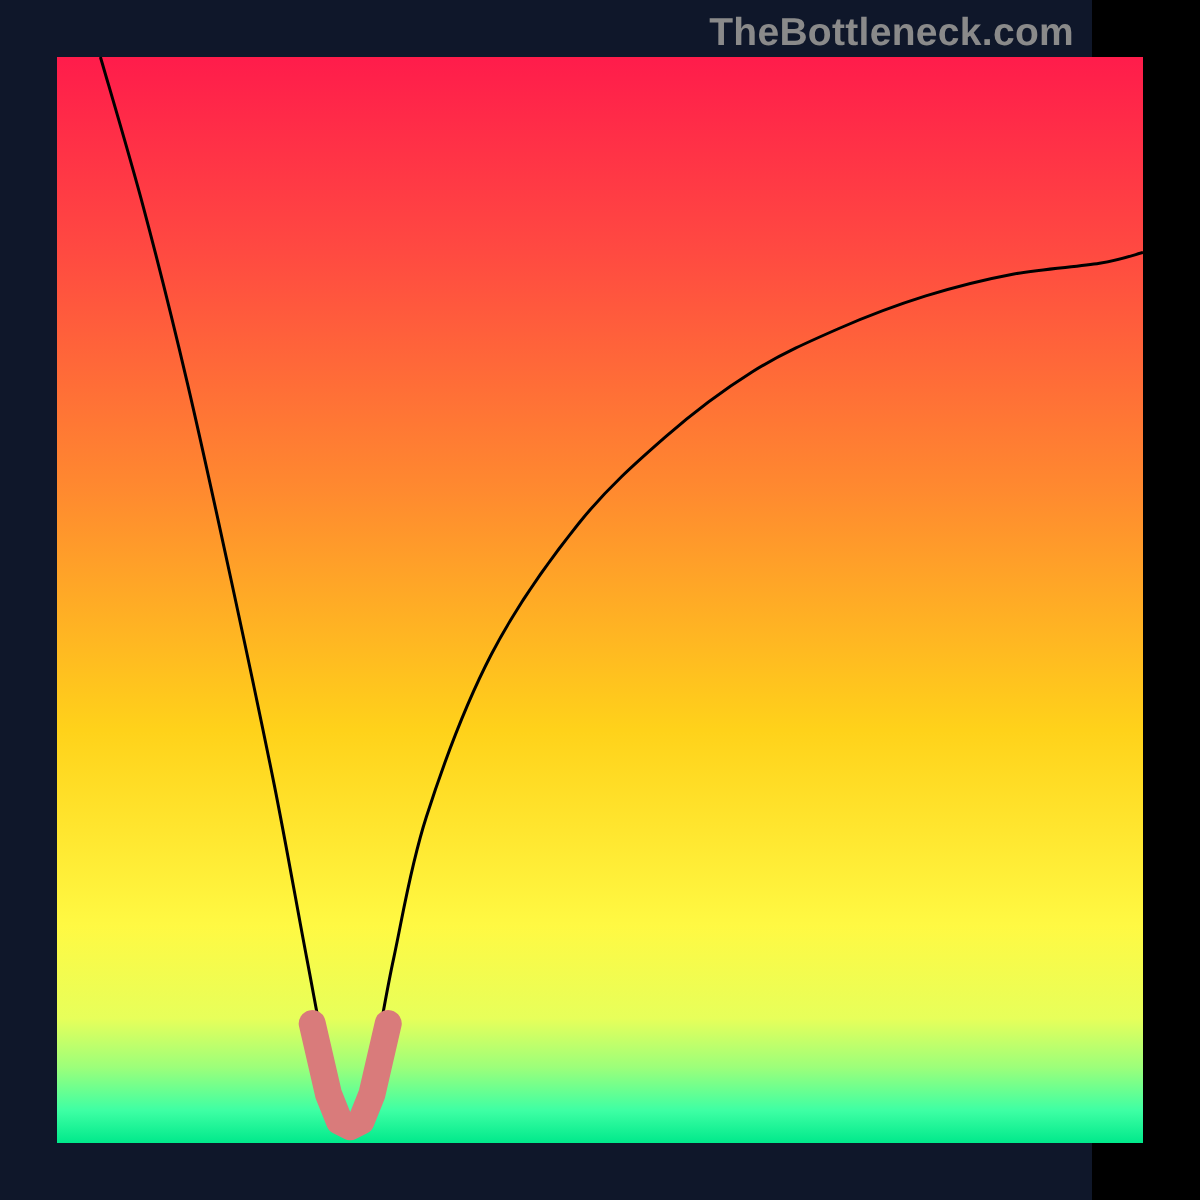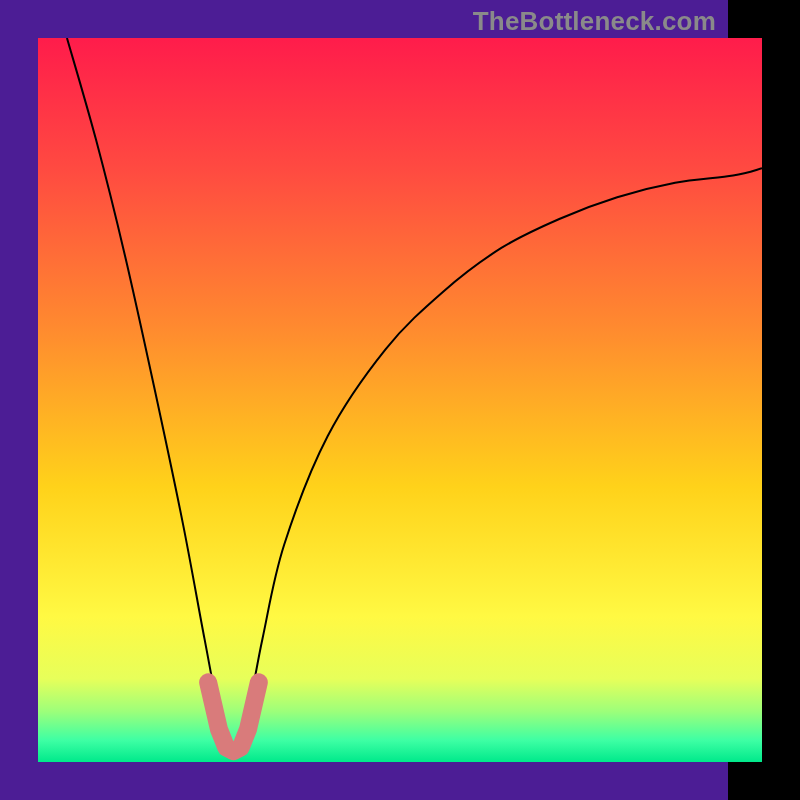--- a/index.html
+++ b/index.html
@@ -7,21 +7,21 @@
     padding: 0;
     width: 800px;
     height: 800px;
     background: #000;
     overflow: hidden;
   }
   .frame {
     position: absolute;
     left: 0; top: 0;
     width: 728px; height: 800px;
-    background: #4c1d95;
+    background: #0f172a;
     text-align: center;
   }
   .plot {
     position: absolute;
     left: 38px;
     top: 38px;
     width: 724px;
     height: 724px;
   }
   .watermark {

